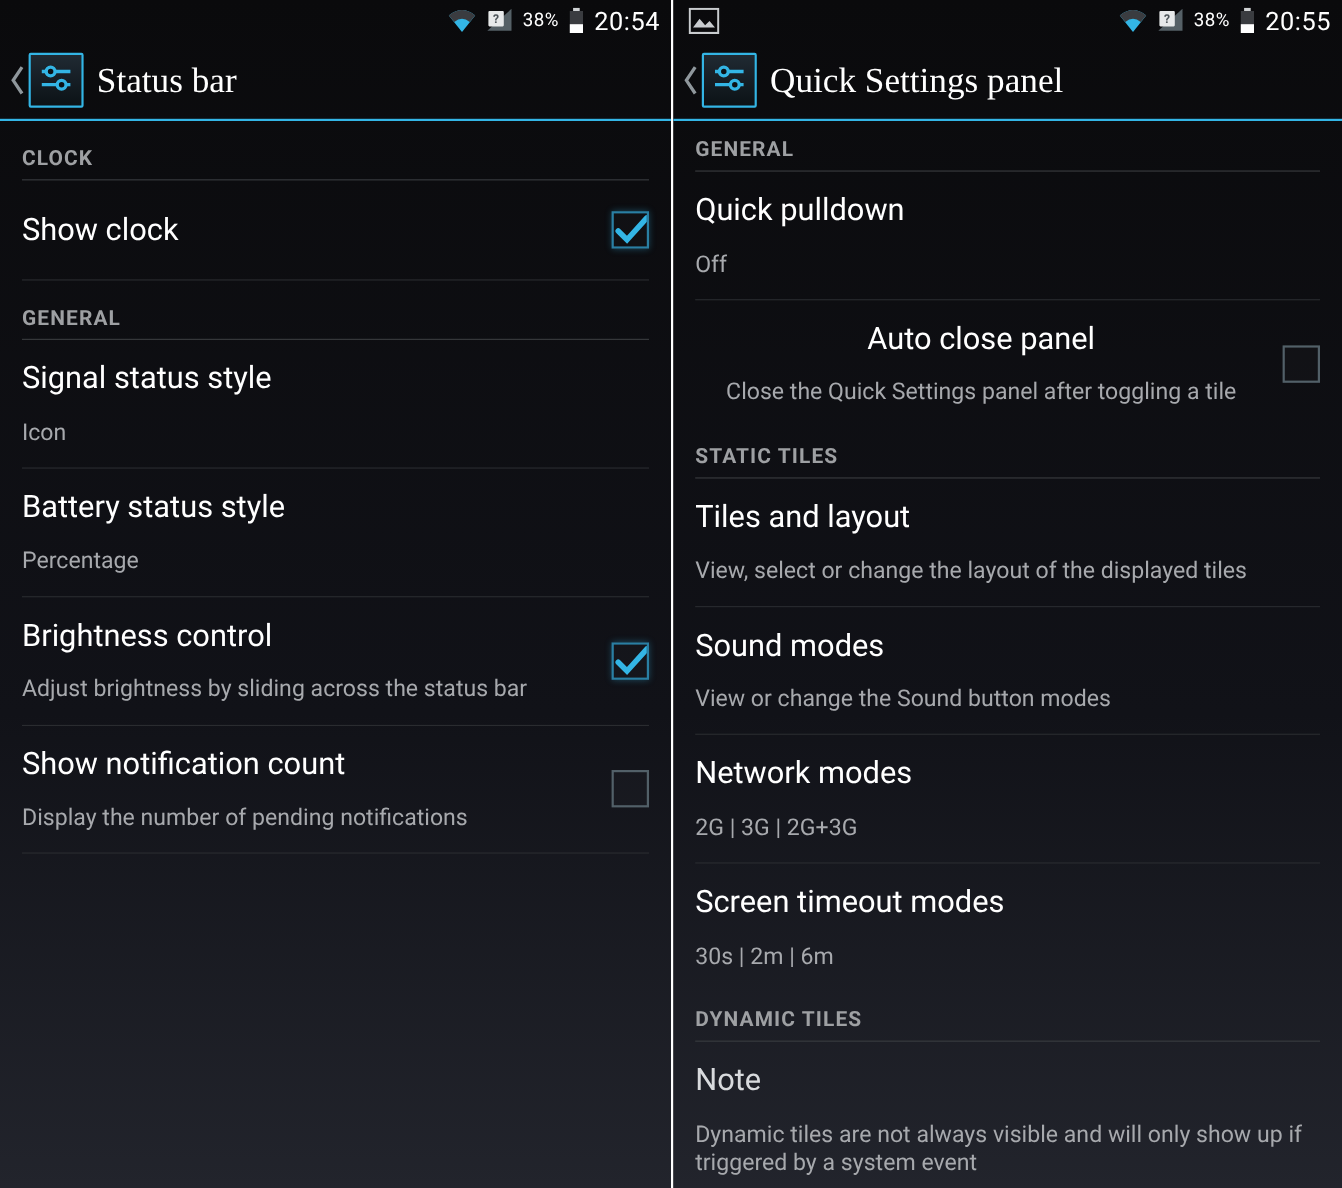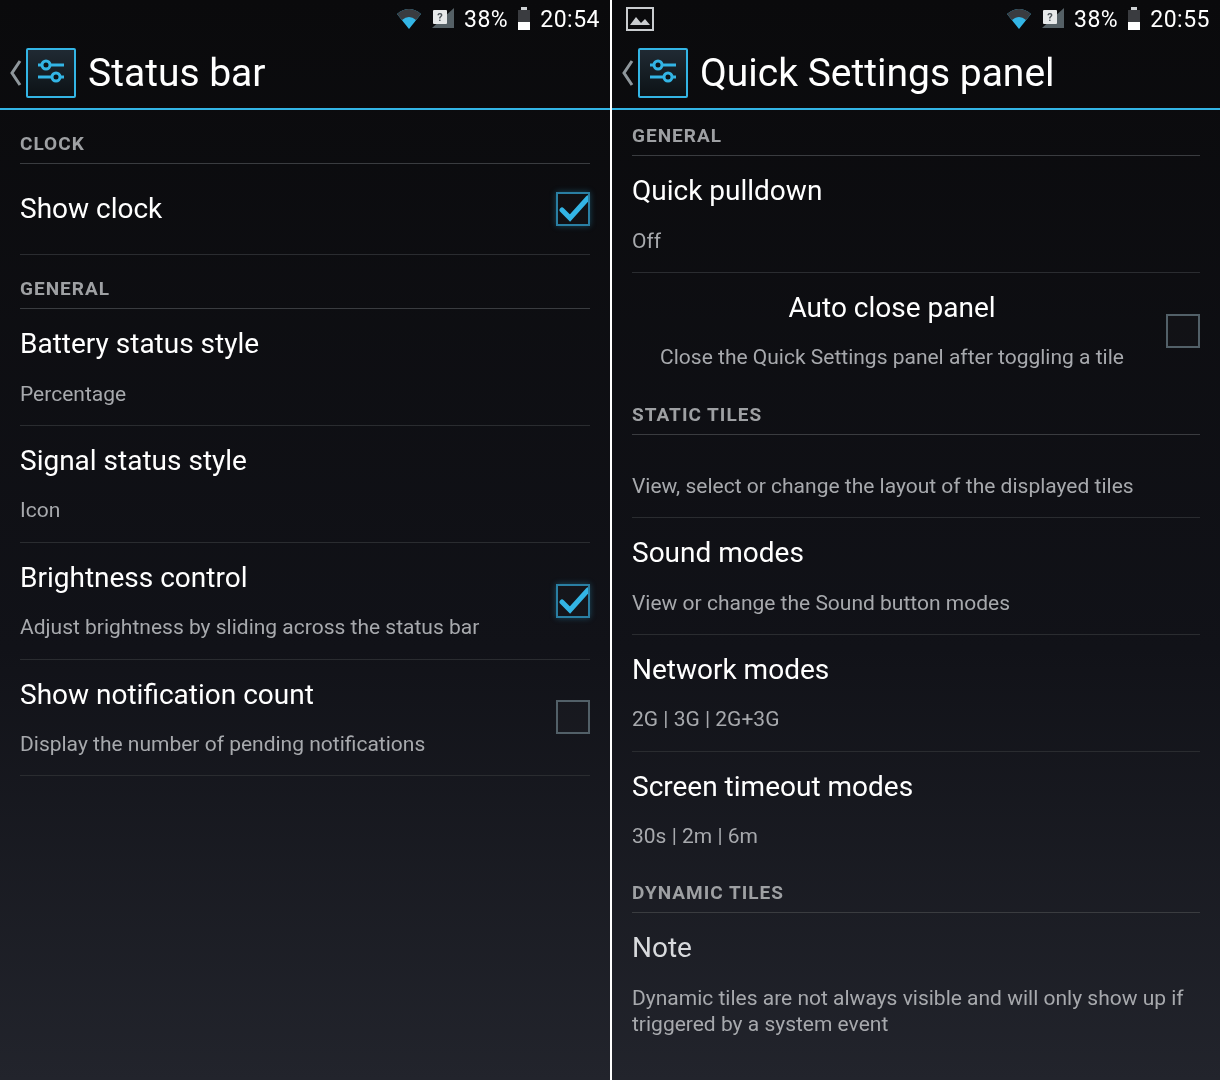--- a/index.html
+++ b/index.html
@@ -21,41 +21,41 @@
   
   .sysbar {
     height:38px;
     display:flex; justify-content:flex-end; align-items:center;
     gap:8px; padding:0 10px 0 10px;
     color:#fff; font-size:23px;
   }
   .sysbar .left-slot { margin-right:auto; display:flex; align-items:center; padding-left:4px;}
   .sys-ic { display:inline-flex; }
   .sys-txt { color:#fff; font-weight:400; letter-spacing:0.5px;}
-  .batt-txt { font-size:23px; }
+  .batt-txt { font-size:17px; }
 
   
   .actionbar {
     height:72px;
     display:flex; align-items:center;
     padding:0 8px;
     border-bottom:2px solid #33b5e5;
     background:rgba(0,0,0,0);
   }
   .back-caret { margin-right:2px; display:flex;}
   .app-icon {
     width:50px; height:50px;
     border:2px solid #33b5e5;
     border-radius:2px;
     background:linear-gradient(to bottom,#202a33,#0c1216);
     display:flex; align-items:center; justify-content:center;
     margin-right:12px;
   }
   .app-icon svg{display:block;}
-  .ab-title { color:#fff; font-size:39px; font-weight:400; }
+  .ab-title { color:#fff; font-size:32px; font-weight:400;font-family:Liberation Serif, serif; }
 
   
   .list { padding:0 20px 0 20px; }
   .cat {
     color:#9ea0a3;
     font-size:19px;
     letter-spacing:1px;
     font-weight:700;
     padding:22px 0 8px 0;
     border-bottom:1px solid #3a3c40;
@@ -143,29 +143,29 @@
         <svg width="30" height="30" viewBox="0 0 30 30">
             <path d="M4 16 L12 24 L30 4" stroke="#33b5e5" stroke-width="5" fill="none" stroke-linecap="round"></path>
           </svg>
       </span>
     </div>
 
     <div class="cat">GENERAL</div>
 
     <div class="row">
       <div class="txt">
+        <div class="title">Signal status style</div>
+        <div class="sub">Icon</div>
+      </div>
+    </div>
+
+    <div class="row">
+      <div class="txt">
         <div class="title">Battery status style</div>
         <div class="sub">Percentage</div>
-      </div>
-    </div>
-
-    <div class="row">
-      <div class="txt">
-        <div class="title">Signal status style</div>
-        <div class="sub">Icon</div>
       </div>
     </div>
 
     <div class="row">
       <div class="txt">
         <div class="title">Brightness control</div>
         <div class="sub">Adjust brightness by sliding across the status bar</div>
       </div>
       <span class="chk on">
         <svg width="30" height="30" viewBox="0 0 30 30">
@@ -253,20 +253,21 @@
         <div class="title">Auto close panel</div>
         <div class="sub">Close the Quick Settings panel after toggling a tile</div>
       </div>
       <span class="chk"></span>
     </div>
 
     <div class="cat tight">STATIC TILES</div>
 
     <div class="row">
       <div class="txt">
+        <div class="title">Tiles and layout</div>
         <div class="sub">View, select or change the layout of the displayed tiles</div>
       </div>
     </div>
 
     <div class="row">
       <div class="txt">
         <div class="title">Sound modes</div>
         <div class="sub">View or change the Sound button modes</div>
       </div>
     </div>

